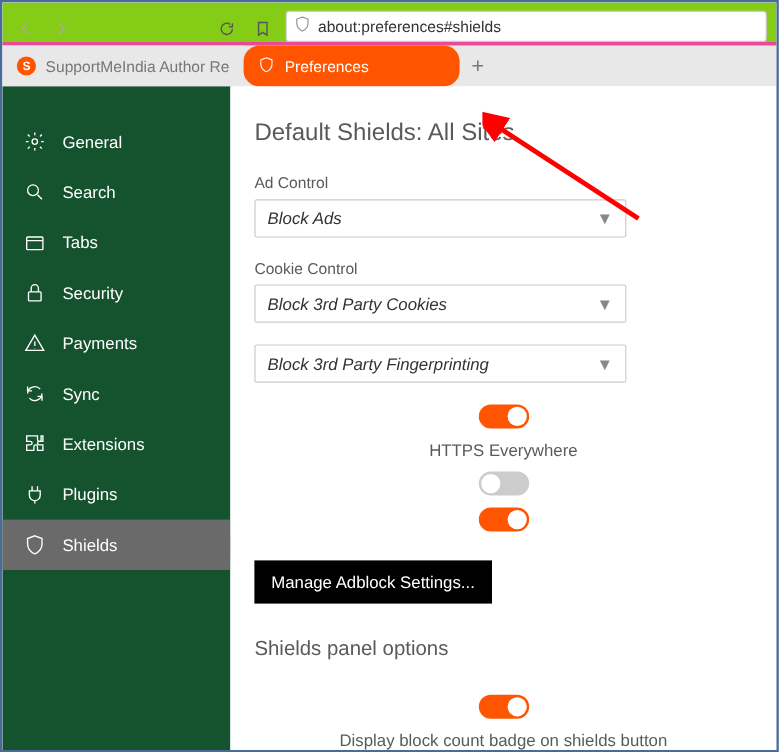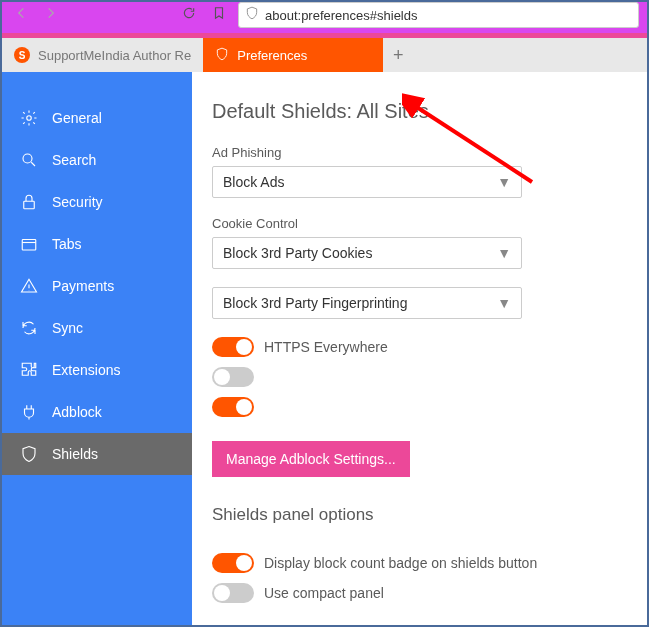--- a/index.html
+++ b/index.html
@@ -1,58 +1,58 @@
 <!DOCTYPE html>
 <html><head>
 <meta charset="utf-8">
 <style>
   * { box-sizing: border-box; margin: 0; padding: 0; font-family: Arial, sans-serif; }
   body { width: 649px; height: 627px; overflow: hidden; border: 2px solid #4a6a9a; background: #fff; }
   
-  .toolbar { height: 36px; background: #d946ef; border-bottom: 5px solid #ec4899; display: flex; align-items: flex-start; padding: 0 8px; gap: 8px; }
+  .toolbar { height: 36px; background: #84cc16; border-bottom: 3px solid #ec4899; display: flex; align-items: flex-end; padding: 0 8px; gap: 8px; }
   .nav-btn { width: 22px; height: 22px; border: none; background: none; color: #aaa; cursor: pointer; display: flex; align-items: center; justify-content: center; }
   .nav-btn svg { width: 14px; height: 14px; }
   .toolbar-spacer { flex: 0 0 100px; }
   .reload-btn { color: #555; }
   .url-bar { flex: 1; height: 26px; border: 1px solid #ccc; border-radius: 3px; display: flex; align-items: center; padding: 0 6px; gap: 6px; background: #fff; }
   .url-lock { color: #888; }
   .url-text { font-size: 13px; color: #333; }
 
   .tabstrip { height: 34px; background: #e8e8e8; display: flex; align-items: stretch; }
   .tab { display: flex; align-items: center; padding: 0 12px; font-size: 13px; gap: 8px; max-width: 220px; }
   .tab.bg-tab { color: #777; background: #e8e8e8; }
-  .tab.active-tab { background: #ff5500; color: #fff; }
+  .tab.active-tab { background: #ff5500; color: #fff; border-radius: 13px; }
   .tab-favicon { width: 16px; height: 16px; border-radius: 50%; flex-shrink: 0; }
   .orange-fav { background: #ff5500; color:#fff; font-size:10px; display:flex; align-items:center; justify-content:center; font-weight:bold;}
   .newtab-btn { width: 30px; display: flex; align-items: center; justify-content: center; color: #777; font-size: 18px; cursor: pointer; }
 
   .content { display: flex; height: calc(627px - 36px - 34px - 4px); }
-  .sidebar { width: 190px; background: #3b82f6; color: #fff; padding-top: 25px; position: relative; }
+  .sidebar { width: 190px; background: #14532d; color: #fff; padding-top: 25px; position: relative; }
   .sidebar-item { height: 42px; display: flex; align-items: center; padding: 0 18px; gap: 14px; font-size: 14px; cursor: pointer; position: relative; }
   .sidebar-item.active { background: #6a6a6a; text-align: right; }
   .sidebar-item.active::after { content:''; position:absolute; right:-8px; top:50%; transform:translateY(-50%); border-left:8px solid #6a6a6a; border-top:8px solid transparent; border-bottom:8px solid transparent; }
   .sidebar-icon { width: 18px; height: 18px; display:flex; align-items:center; justify-content:center; flex-shrink:0; }
   .sidebar-icon svg { width: 18px; height: 18px; stroke: #fff; fill: none; stroke-width: 1.5; }
 
   .main { flex: 1; padding: 28px 20px; overflow: hidden; background: #fff; position: relative; }
   .page-title { font-size: 20px; color: #5a5a5a; margin-bottom: 22px; font-weight: normal; }
   .field-label { font-size: 13px; color: #5a5a5a; margin-bottom: 6px; }
-  .select { width: 310px; height: 32px; border: 1px solid #ccc; background: #fff; display: flex; align-items: center; justify-content: space-between; padding: 0 10px; font-size: 14px; color: #333; margin-bottom: 18px; cursor: pointer; border-radius: 2px; }
+  .select { width: 310px; height: 32px; border: 1px solid #ccc; background: #fff; display: flex; align-items: center; justify-content: space-between; padding: 0 10px; font-size: 14px; color: #333; margin-bottom: 18px; cursor: pointer; border-radius: 2px; font-style: italic; }
   .select .chev { color: #888; }
 
-  .toggle-row { display: flex; align-items: center; gap: 10px; margin-bottom: 10px; }
+  .toggle-row { display: flex; align-items: center; gap: 10px; margin-bottom: 10px; flex-direction: column; }
   .toggle { width: 42px; height: 20px; border-radius: 10px; position: relative; cursor: pointer; flex-shrink: 0; }
   .toggle.on { background: #ff5500; }
   .toggle.off { background: #ccc; }
   .toggle::after { content:''; position:absolute; width:16px; height:16px; background:#fff; border-radius:50%; top:2px; }
   .toggle.on::after { right: 2px; }
   .toggle.off::after { left: 2px; }
   .toggle-label { font-size: 14px; color: #5a5a5a; }
 
-  .orange-btn { background: #ec4899; color: #fff; border: none; padding: 10px 14px; font-size: 14px; margin-top: 14px; cursor: pointer; }
+  .orange-btn { background: #000000; color: #fff; border: none; padding: 10px 14px; font-size: 14px; margin-top: 14px; cursor: pointer; }
   
   .section-title { font-size: 17px; color: #5a5a5a; margin-top: 28px; margin-bottom: 28px; font-weight: normal; }
 
   .arrow-annotation { position: absolute; top: 10px; left: 210px; pointer-events: none; }
 </style>
 </head>
 <body>
 
 <div class="toolbar">
   <button class="nav-btn">
@@ -118,38 +118,38 @@
           <svg viewBox="0 0 24 24">
             <circle cx="10" cy="10" r="6"></circle>
             <path d="M20 20l-5-5"></path>
           </svg>
         </span>
       <span>Search</span>
     </div>
     <div class="sidebar-item">
       <span class="sidebar-icon">
           <svg viewBox="0 0 24 24">
+            <rect x="3" y="6" width="18" height="14" rx="1"></rect>
+            <path d="M3 10h18"></path>
+          </svg>
+        </span>
+      <span>Tabs</span>
+    </div>
+    <div class="sidebar-item">
+      <span class="sidebar-icon">
+          <svg viewBox="0 0 24 24">
             <rect x="5" y="11" width="14" height="10" rx="1"></rect>
             <path d="M8 11V7a4 4 0 0 1 8 0v4"></path>
           </svg>
         </span>
       <span>Security</span>
     </div>
     <div class="sidebar-item">
       <span class="sidebar-icon">
           <svg viewBox="0 0 24 24">
-            <rect x="3" y="6" width="18" height="14" rx="1"></rect>
-            <path d="M3 10h18"></path>
-          </svg>
-        </span>
-      <span>Tabs</span>
-    </div>
-    <div class="sidebar-item">
-      <span class="sidebar-icon">
-          <svg viewBox="0 0 24 24">
             <path d="M12 3L2 20h20L12 3z M12 10v5 M12 17.5v.5"></path>
           </svg>
         </span>
       <span>Payments</span>
     </div>
     <div class="sidebar-item">
       <span class="sidebar-icon">
           <svg viewBox="0 0 24 24">
             <path d="M4 12a8 8 0 0 1 14-5M20 12a8 8 0 0 1-14 5M4 4v5h5M20 20v-5h-5"></path>
           </svg>
@@ -163,36 +163,36 @@
           </svg>
         </span>
       <span>Extensions</span>
     </div>
     <div class="sidebar-item">
       <span class="sidebar-icon">
           <svg viewBox="0 0 24 24">
             <path d="M9 3v5M15 3v5M6 8h12v5a6 6 0 0 1-12 0V8zM12 19v3"></path>
           </svg>
         </span>
-      <span>Adblock</span>
+      <span>Plugins</span>
     </div>
     <div class="sidebar-item active">
       <span class="sidebar-icon">
           <svg viewBox="0 0 24 24">
             <path d="M12 2l8 3v6c0 5-3.5 9-8 11-4.5-2-8-6-8-11V5l8-3z"></path>
           </svg>
         </span>
       <span>Shields</span>
     </div>
   </div>
 
   <div class="main">
     <h1 class="page-title">Default Shields: All Sites</h1>
 
-    <div class="field-label">Ad Phishing</div>
+    <div class="field-label">Ad Control</div>
     <div class="select">
       <span>Block Ads</span>
       <span class="chev">▼</span>
     </div>
 
     <div class="field-label">Cookie Control</div>
     <div class="select">
       <span>Block 3rd Party Cookies</span>
       <span class="chev">▼</span>
     </div>

